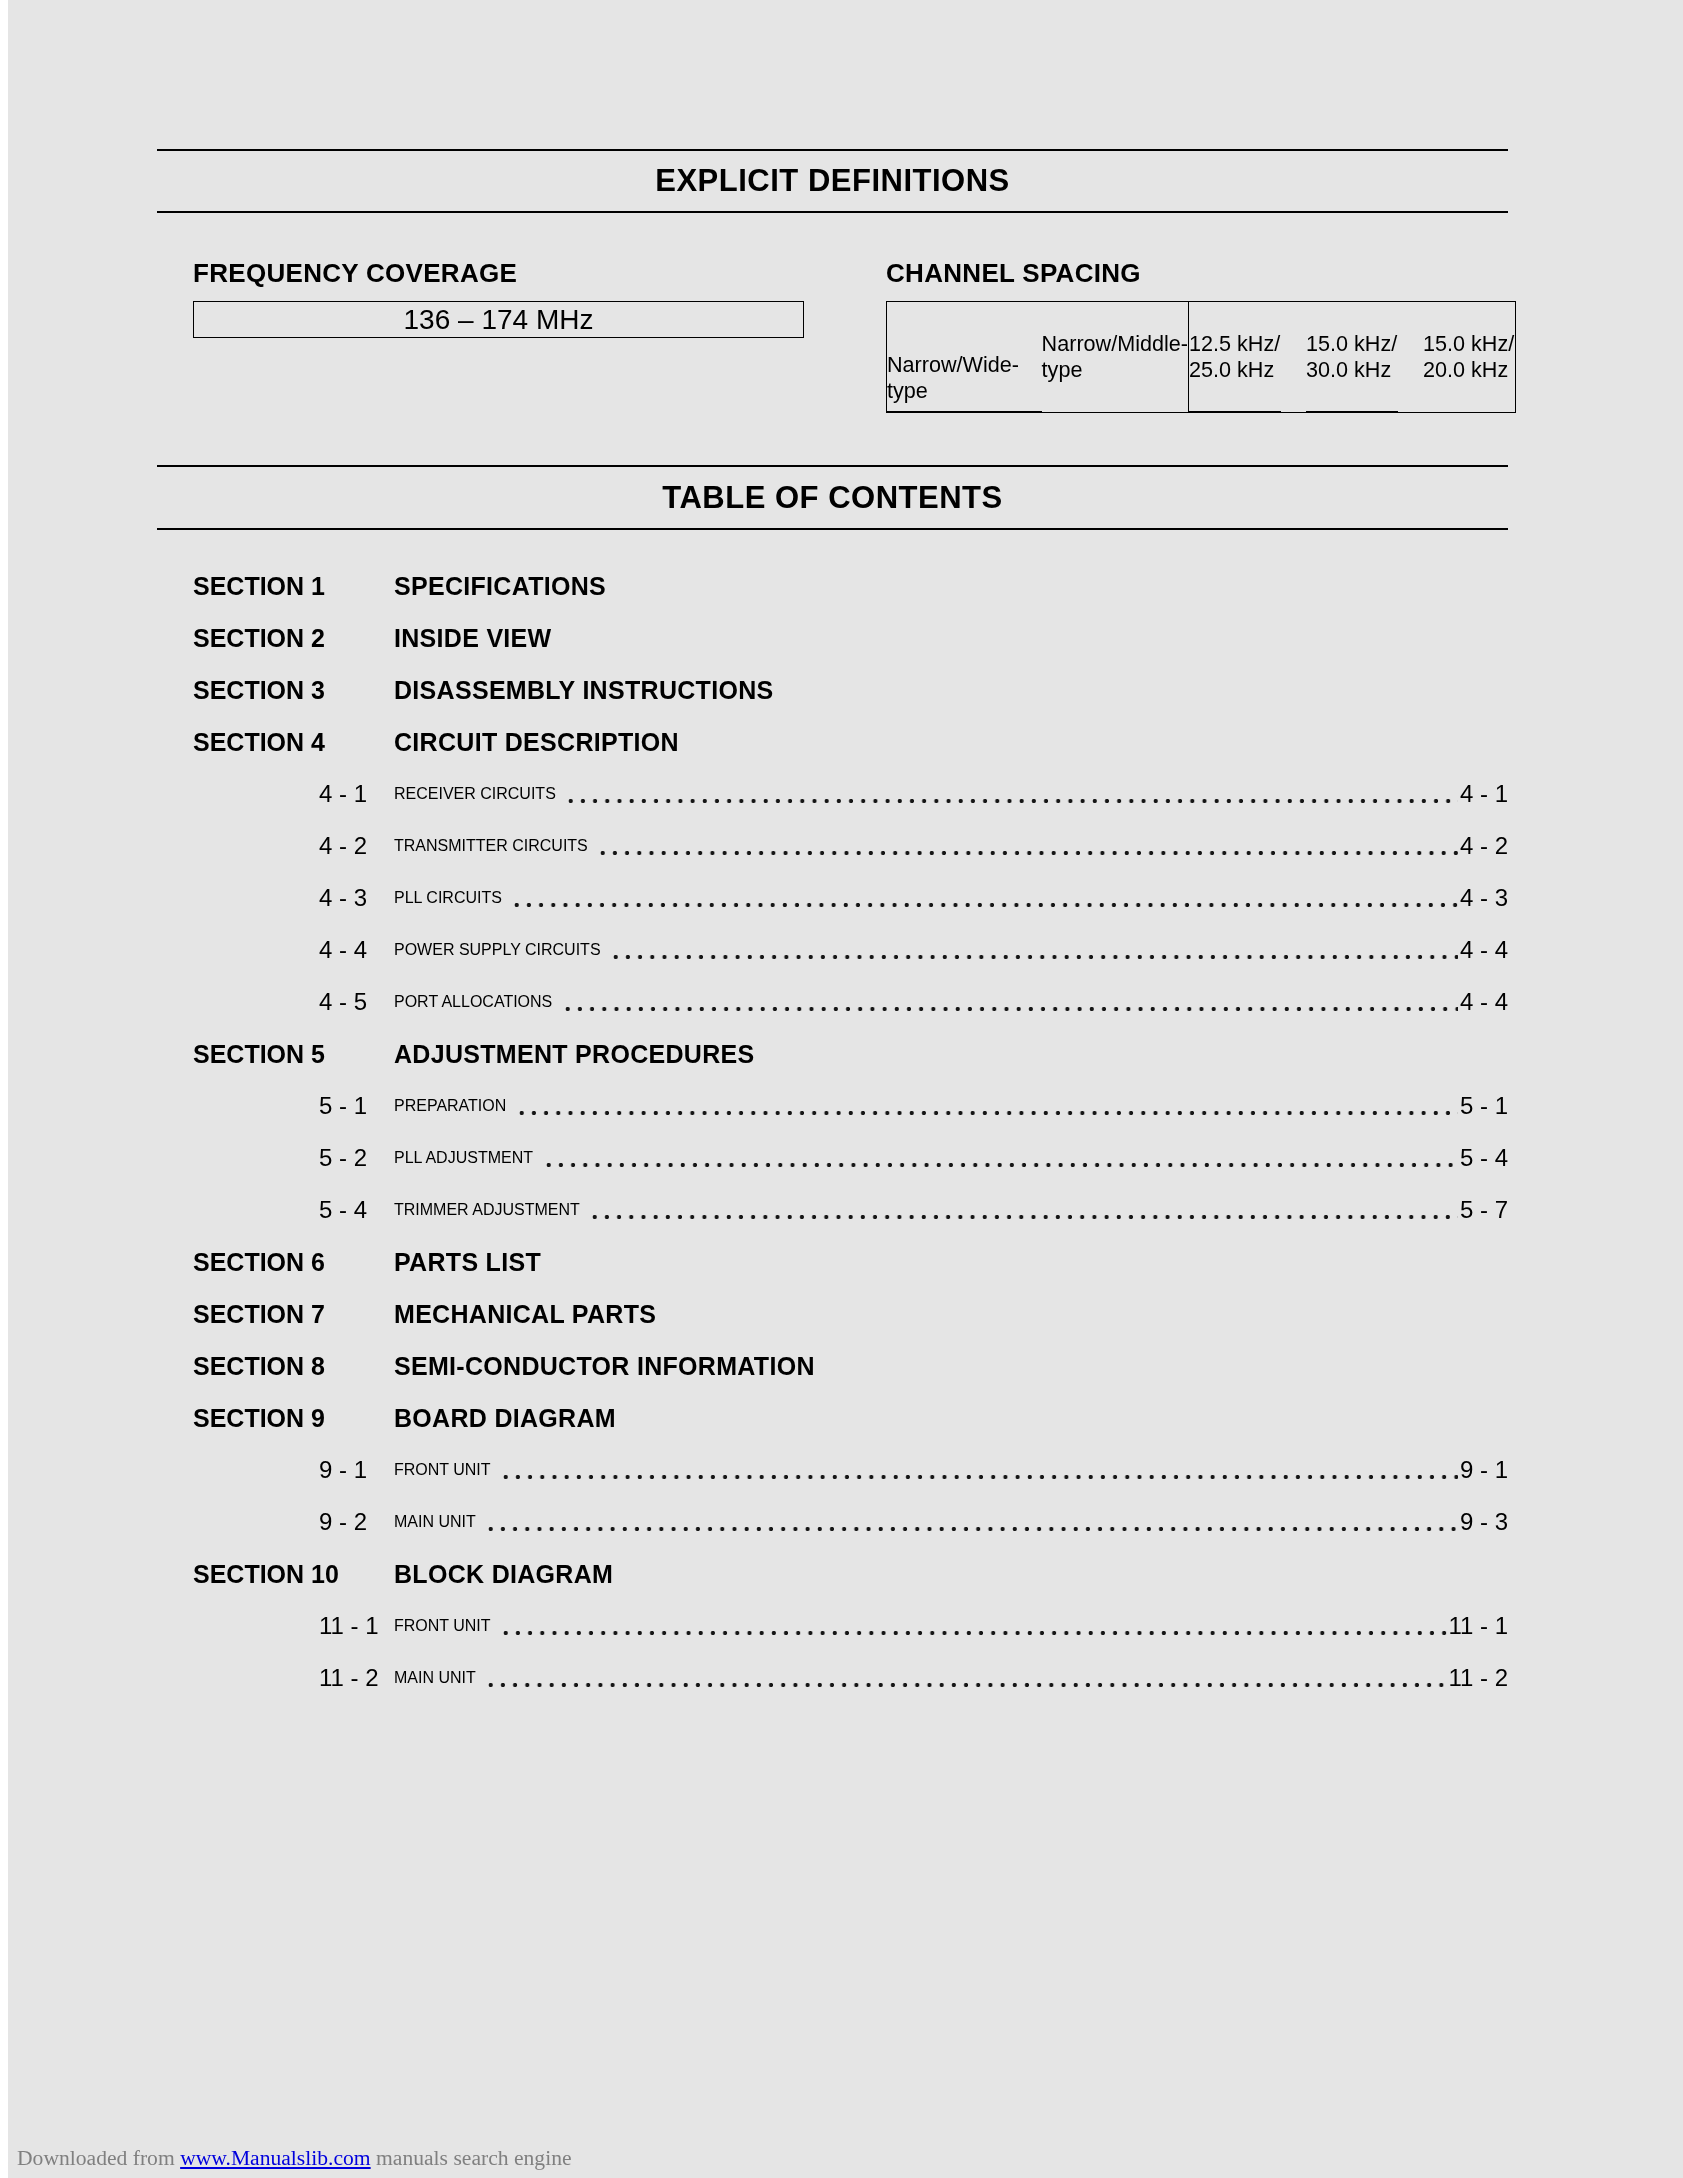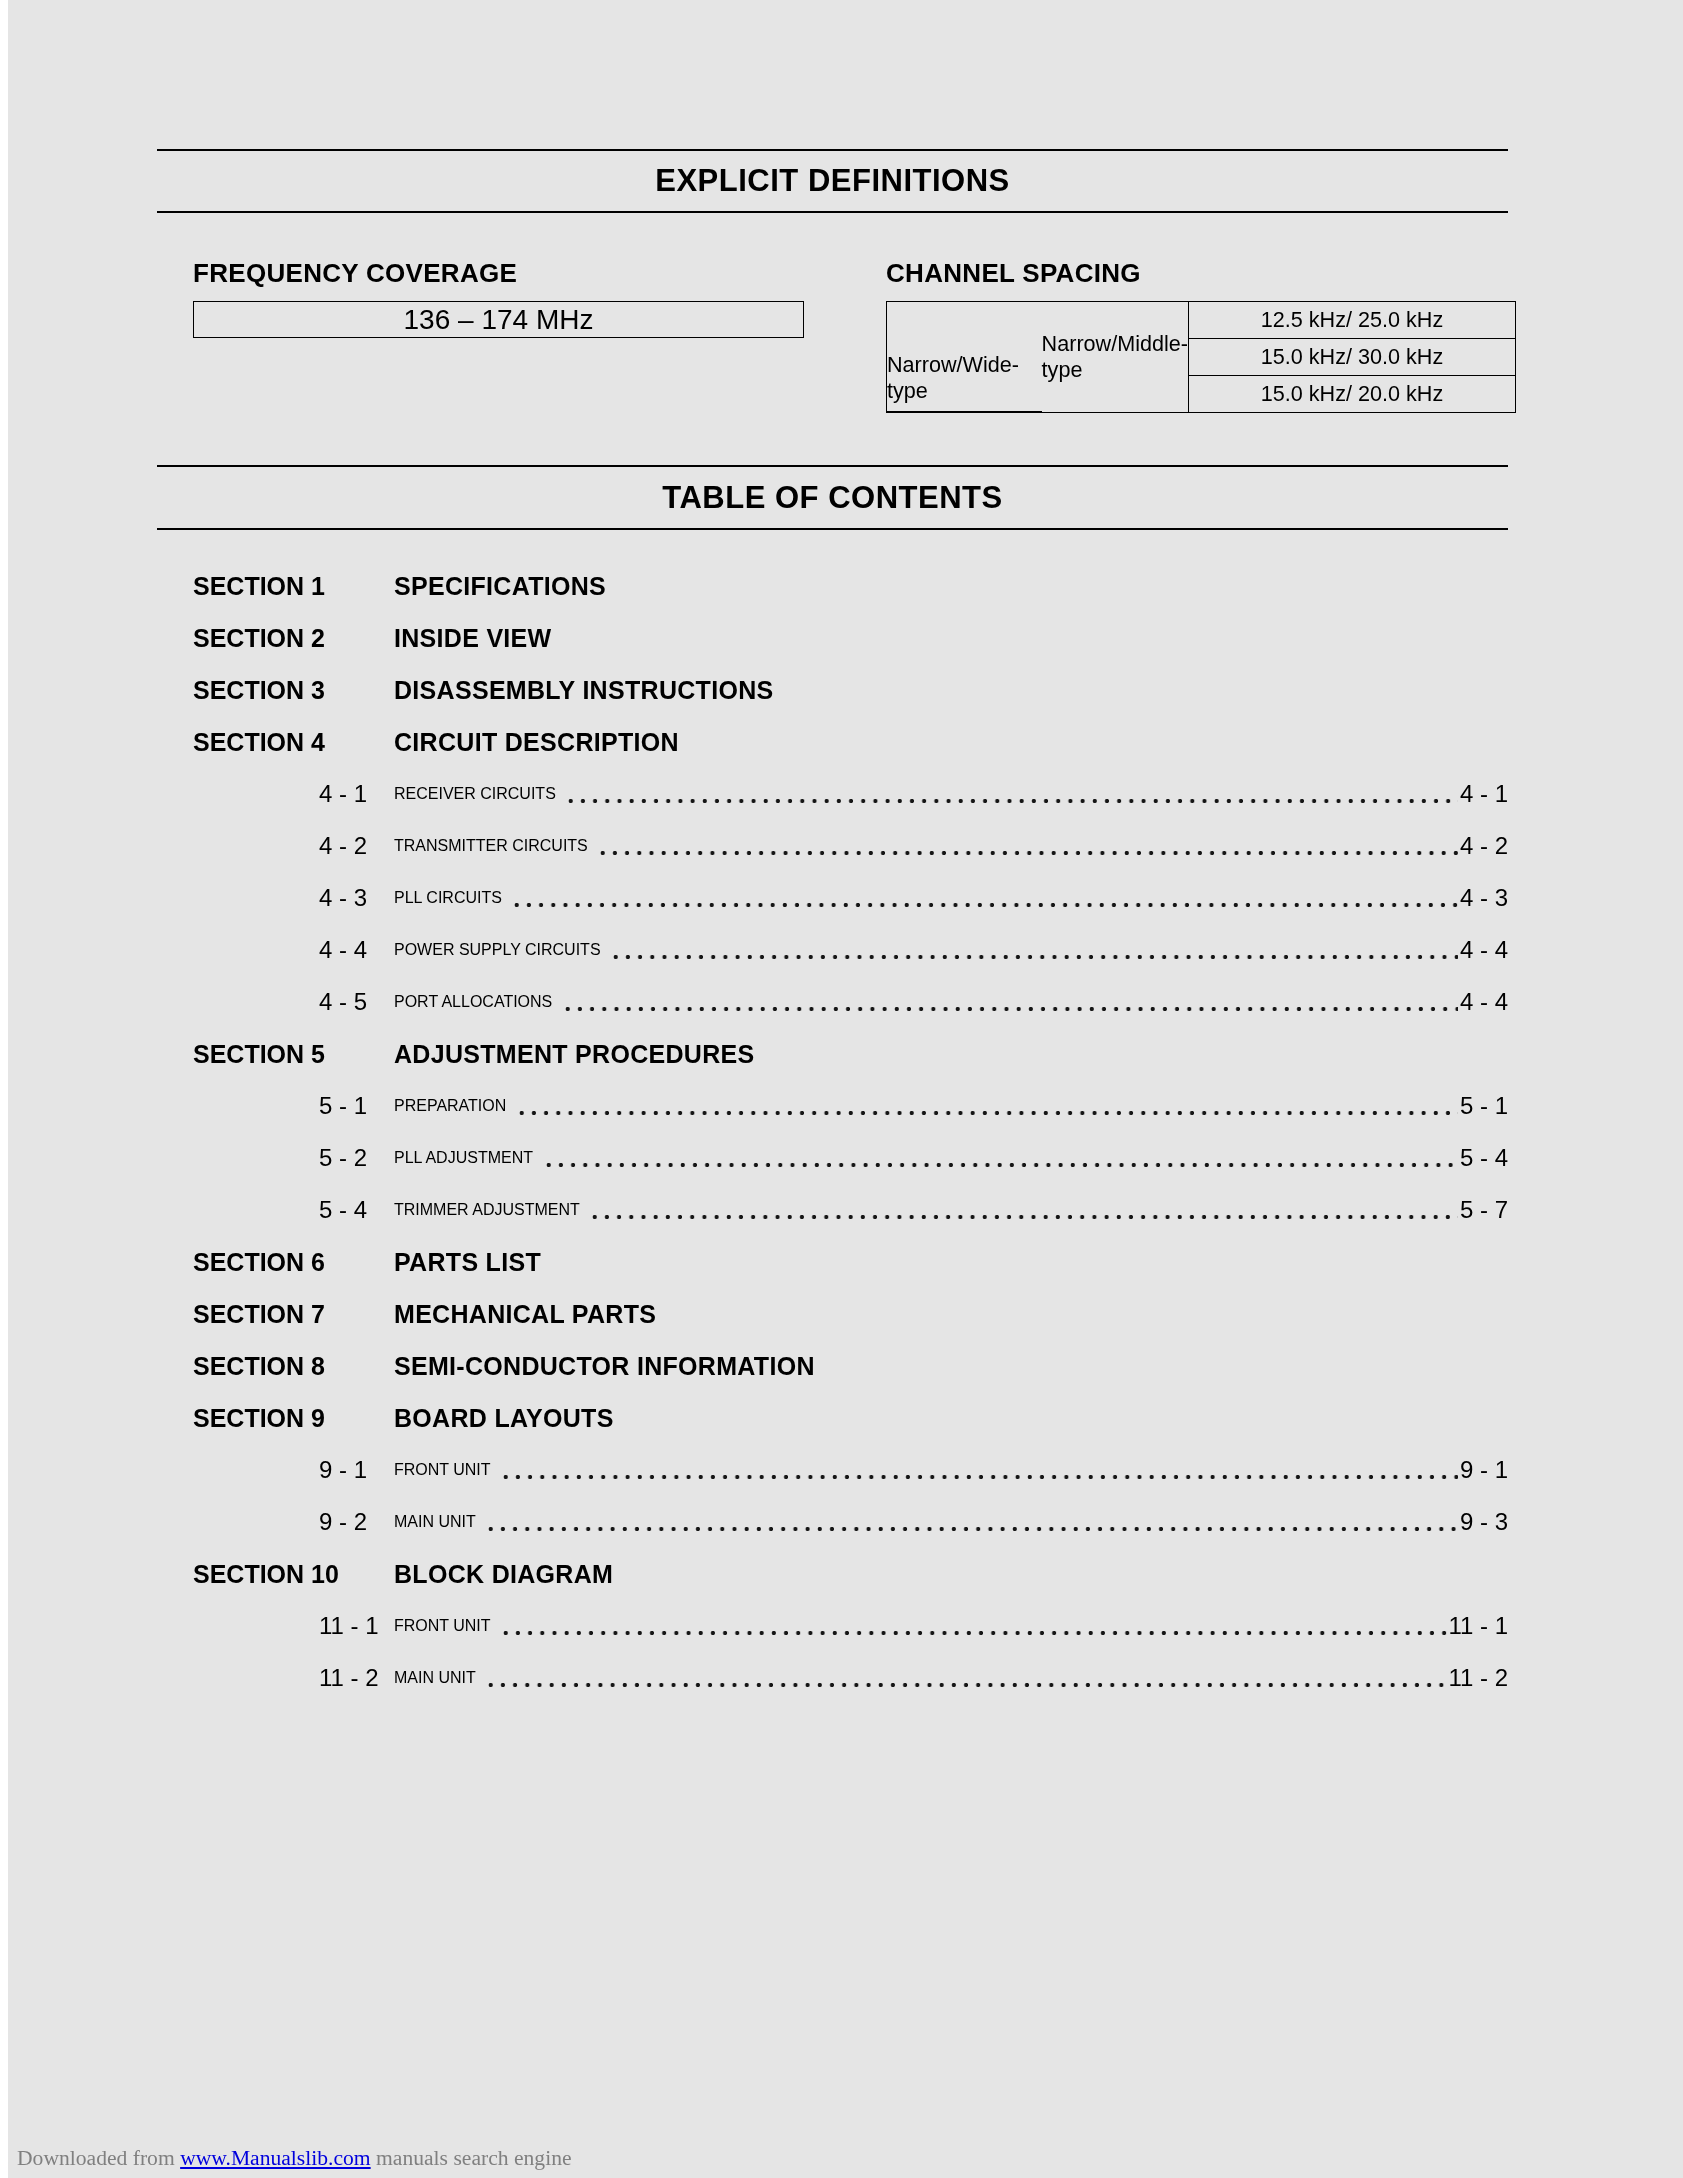--- a/index.html
+++ b/index.html
@@ -21,21 +21,21 @@
   
   .freq-box{position:absolute;left:185px;top:301px;width:611px;height:37px;border:1.8px solid #000;
             box-sizing:border-box;display:flex;align-items:center;justify-content:center;font-size:28px;}
 
   
   .cs-table{position:absolute;left:878px;top:301px;width:630px;height:112px;border:1.8px solid #000;
             box-sizing:border-box;display:flex;font-size:21.6px;}
   .cs-col-left{width:302px;border-right:1.8px solid #000;box-sizing:border-box;display:flex;flex-direction:row;}
   .cs-merged{flex:2;border-bottom:1.8px solid #000;box-sizing:border-box;display:flex;align-items:flex-end;justify-content:center;padding-bottom:7.2px;}
   .cs-cell{flex:1;display:flex;align-items:center;justify-content:center;}
-  .cs-col-right{flex:1;display:flex;flex-direction:column;}
+  .cs-col-right{flex:1;display:flex;flex-direction:row;gap:25px;}
   .cs-col-right .cs-cell.rule{border-bottom:1.8px solid #000;box-sizing:border-box;}
 
   
   .toc-list{position:absolute;left:185px;top:560px;width:1315px;}
   .toc-row{display:flex;align-items:center;height:52px;}
   .sec-label{width:201px;font-weight:bold;font-size:25px;flex:0 0 auto;}
   .sec-title{font-weight:bold;font-size:25px;letter-spacing:0.3px;}
   .sub-num{margin-left:126px;width:75px;font-size:24px;flex:0 0 auto;}
   .sub-title{font-size:16px;flex:0 0 auto;}
   .leader{flex:1 1 auto;align-self:stretch;margin:0 1.8px 0 12.6px;
@@ -164,21 +164,21 @@
       <div class="toc-row sec">
     <span class="sec-label">SECTION 7</span>
     <span class="sec-title">MECHANICAL PARTS</span>
   </div>
       <div class="toc-row sec">
     <span class="sec-label">SECTION 8</span>
     <span class="sec-title">SEMI-CONDUCTOR INFORMATION</span>
   </div>
       <div class="toc-row sec">
     <span class="sec-label">SECTION 9</span>
-    <span class="sec-title">BOARD LAYOUTS</span>
+    <span class="sec-title">BOARD DIAGRAM</span>
   </div>
       <div class="toc-row sub">
     <span class="sub-num">9 - 1</span>
     <span class="sub-title">FRONT UNIT</span>
     <span class="leader"></span>
     <span class="sub-page">9 - 1</span>
   </div>
       <div class="toc-row sub">
     <span class="sub-num">9 - 2</span>
     <span class="sub-title">MAIN UNIT</span>

